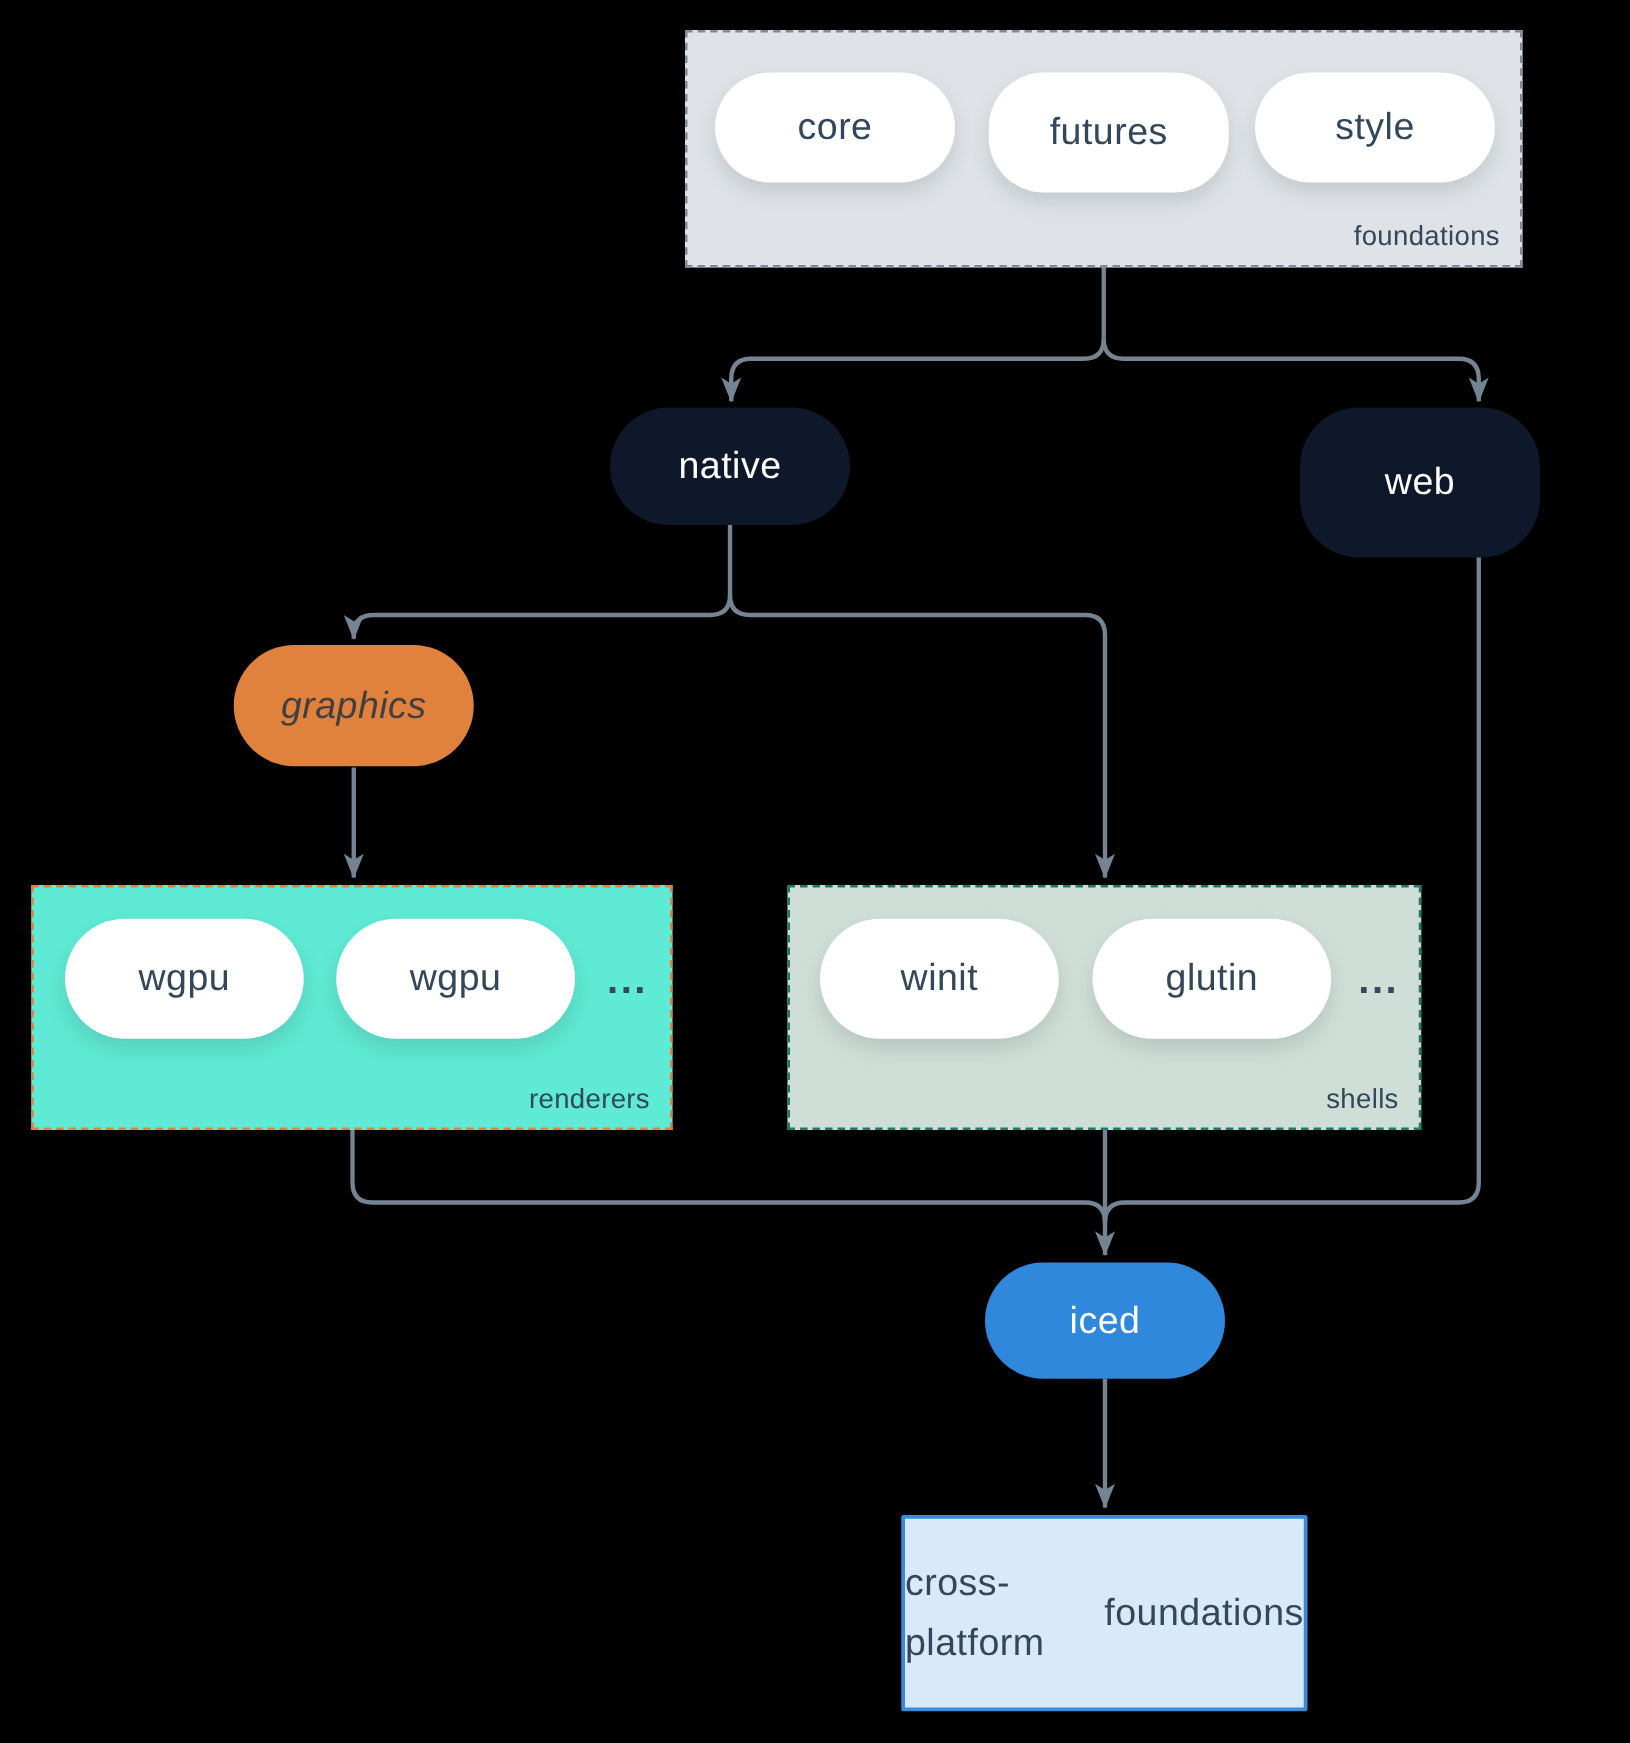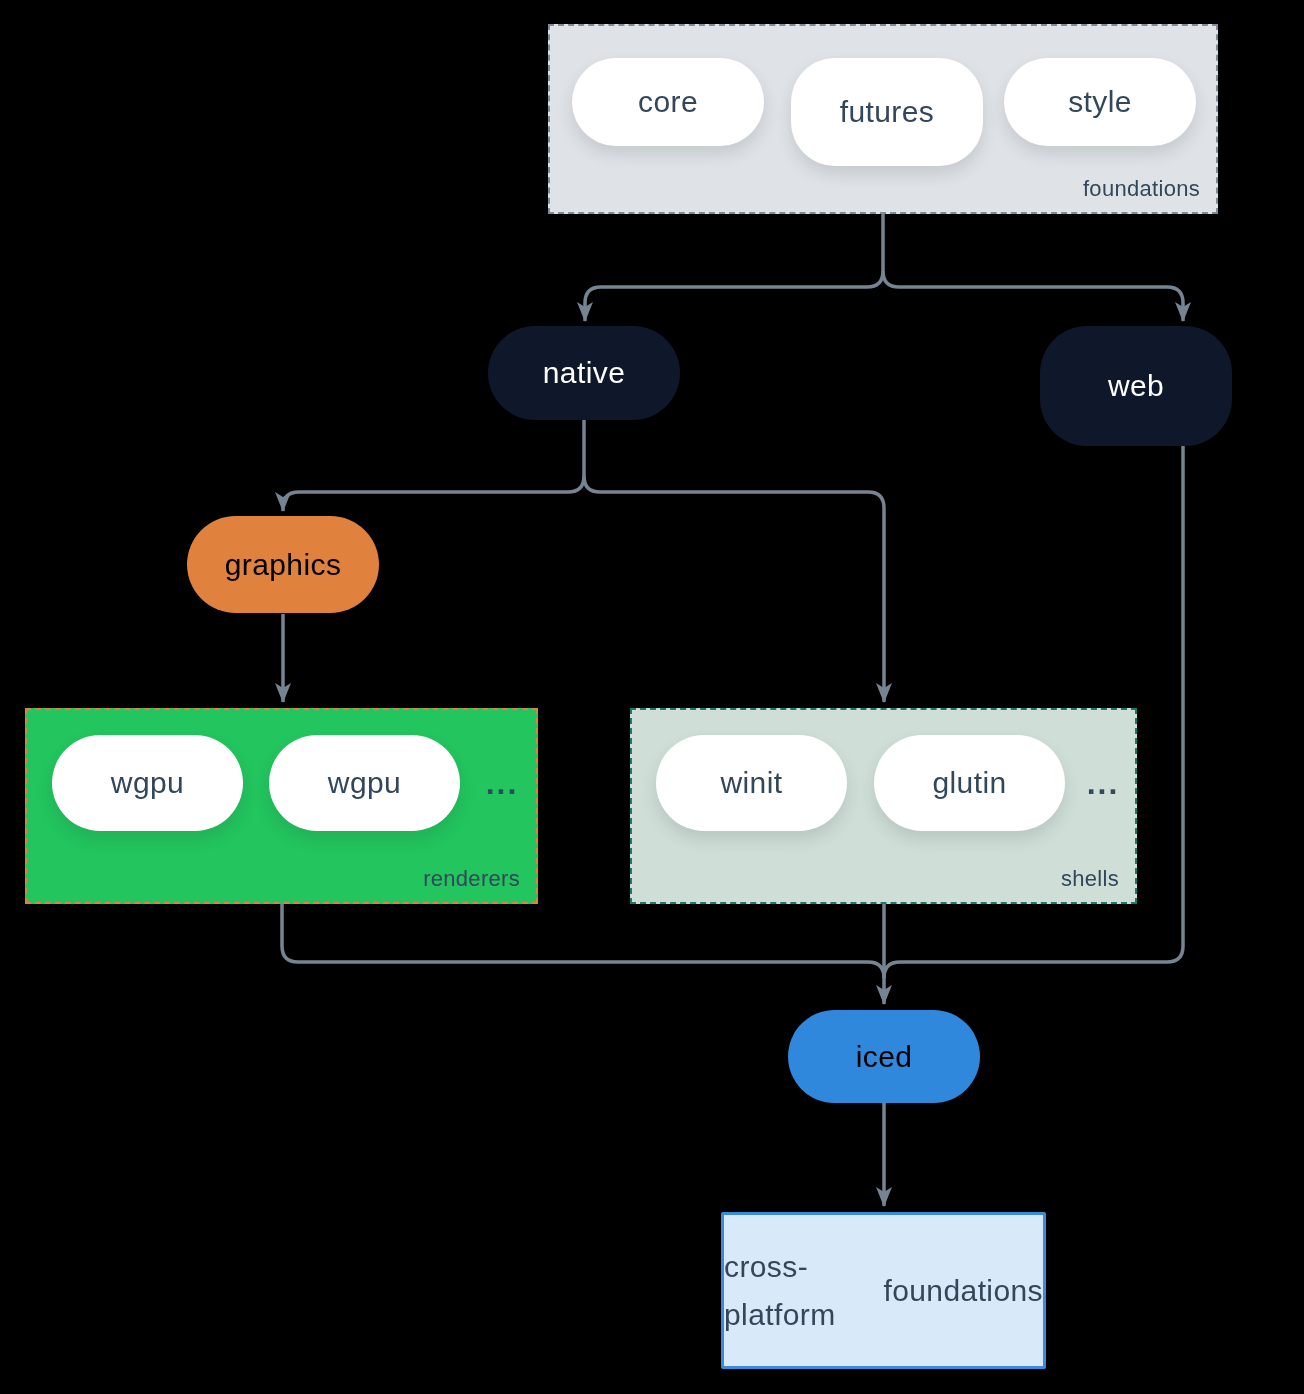--- a/index.html
+++ b/index.html
@@ -23,42 +23,42 @@
   }
   .groupbox .grouplabel {
     position: absolute;
     right: 16px;
     bottom: 10px;
     font-size: 22px;
     color: #33475a;
     letter-spacing: 0.3px;
   }
   .box-foundations { background: #dfe3e7; border-color: #7e8c9a; }
-  .box-renderers  { background: #22c55e; border-color: #e0823d; }
+  .box-renderers  { background: #5eead4; border-color: #e0823d; }
   .box-shells     { background: #cfdfd7; border-color: #1b7a6a; }
 
   
   .pill {
     position: absolute;
     box-sizing: border-box;
     display: flex;
     align-items: center;
     justify-content: center;
     font-size: 30px;
     letter-spacing: 0.4px;
     font-weight: 500;
   }
   .pill-white {
     background: #ffffff;
     color: #33475a;
     box-shadow: 0 8px 16px rgba(40, 50, 60, 0.14);
   }
   .pill-purple { background: #0f172a; color: #ffffff; }
-  .pill-orange { background: #e0823d; color: #000000; }
-  .pill-blue   { background: #2f88db; color: #000000; }
+  .pill-orange { background: #e0823d; color: #404040; font-style: italic; }
+  .pill-blue   { background: #2f88db; color: #ffffff; }
 
   .ellipsis {
     position: absolute;
     display: flex;
     align-items: center;
     justify-content: center;
     font-size: 32px;
     font-weight: 700;
     color: #35495e;
     letter-spacing: 2px;
@@ -103,21 +103,21 @@
       <path d="M283 614 V702" marker-end="url(#arw)"></path>
       <path d="M282 904 V946 Q282 962 298 962 H868 Q884 962 884 978"></path>
       <path d="M1183 420 V946 Q1183 962 1167 962 H900 Q884 962 884 978"></path>
       <path d="M884 904 V1004" marker-end="url(#arw)"></path>
       <path d="M884 1103 V1206" marker-end="url(#arw)"></path>
     </g>
   </svg>
 
   <div class="groupbox box-foundations" style="left:548px; top:24px; width:670px; height:190px;padding-left:15px;">
     <div class="pill pill-white" style="left:22px; top:32px; width:192px; height:88px; border-radius:44px;">core</div>
-    <div class="pill pill-white" style="left:241px; top:32px; width:192px; height:108px; border-radius:44px;">futures</div>
+    <div class="pill pill-white" style="left:241px; top:32px; width:192px; height:96px; border-radius:44px;">futures</div>
     <div class="pill pill-white" style="left:454px; top:32px; width:192px; height:88px; border-radius:44px;">style</div>
     <div class="grouplabel">foundations</div>
   </div>
 
   <div class="pill pill-purple node" style="left:488px; top:326px; width:192px; height:94px; border-radius:47px;">native</div>
   <div class="pill pill-purple node" style="left:1040px; top:326px; width:192px; height:120px; border-radius:47px;">web</div>
 
   <div class="pill pill-orange node" style="left:187px; top:516px; width:192px; height:97px; border-radius:49px;">graphics</div>
 
   <div class="groupbox box-renderers" style="left:25px; top:708px; width:513px; height:196px;">

